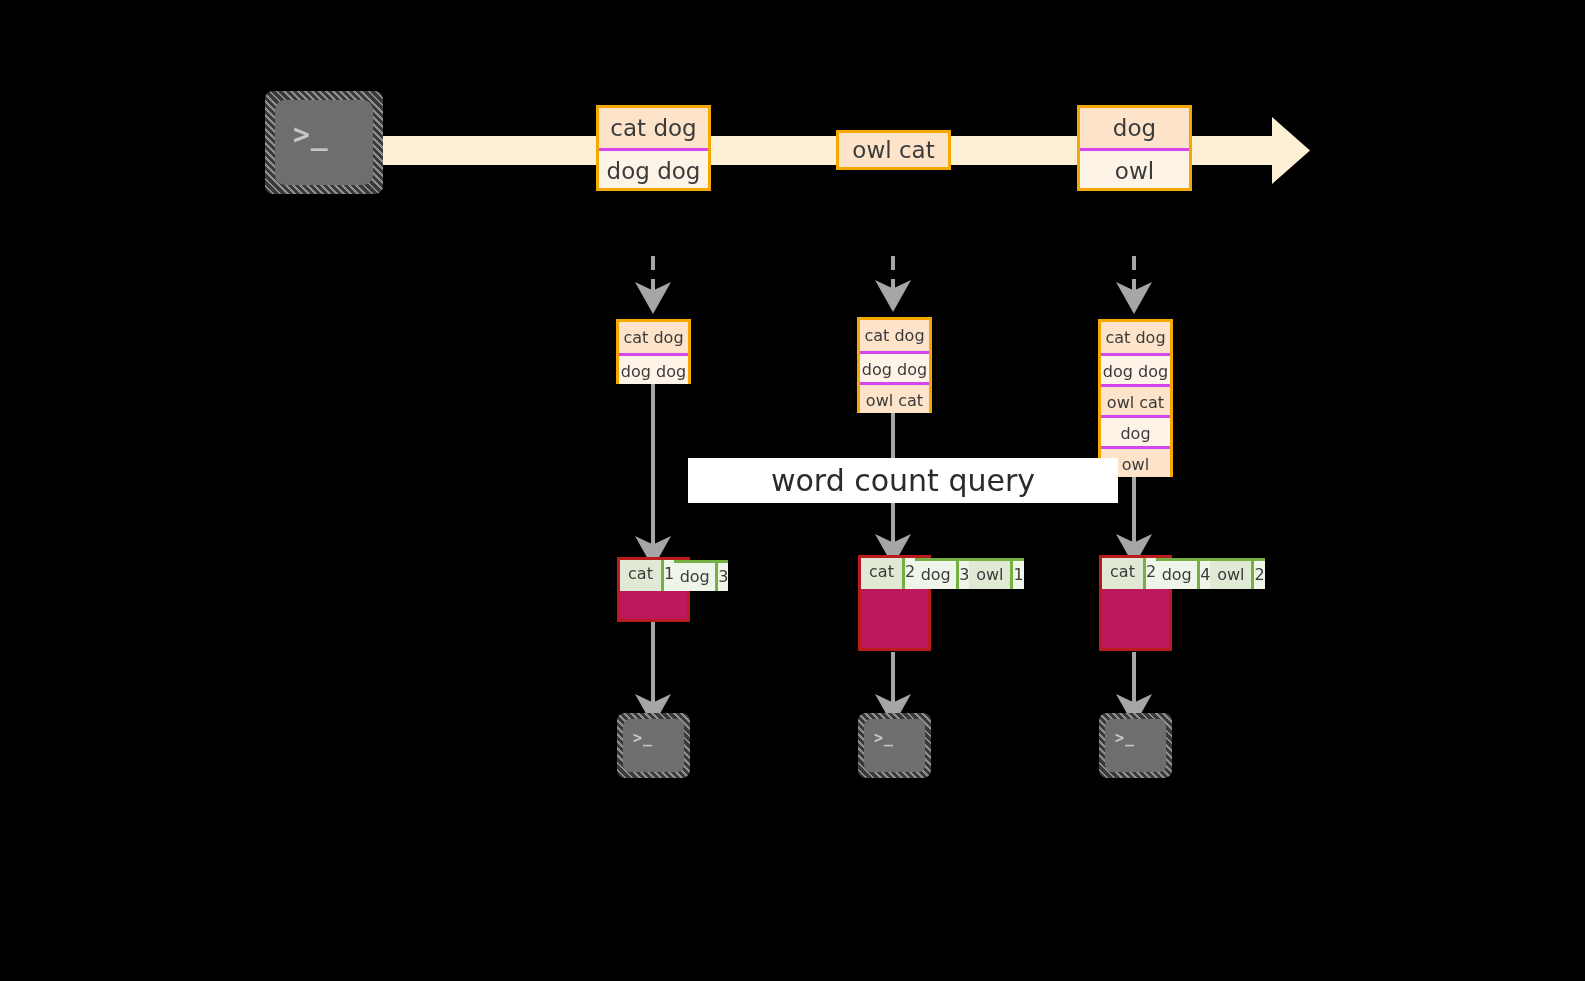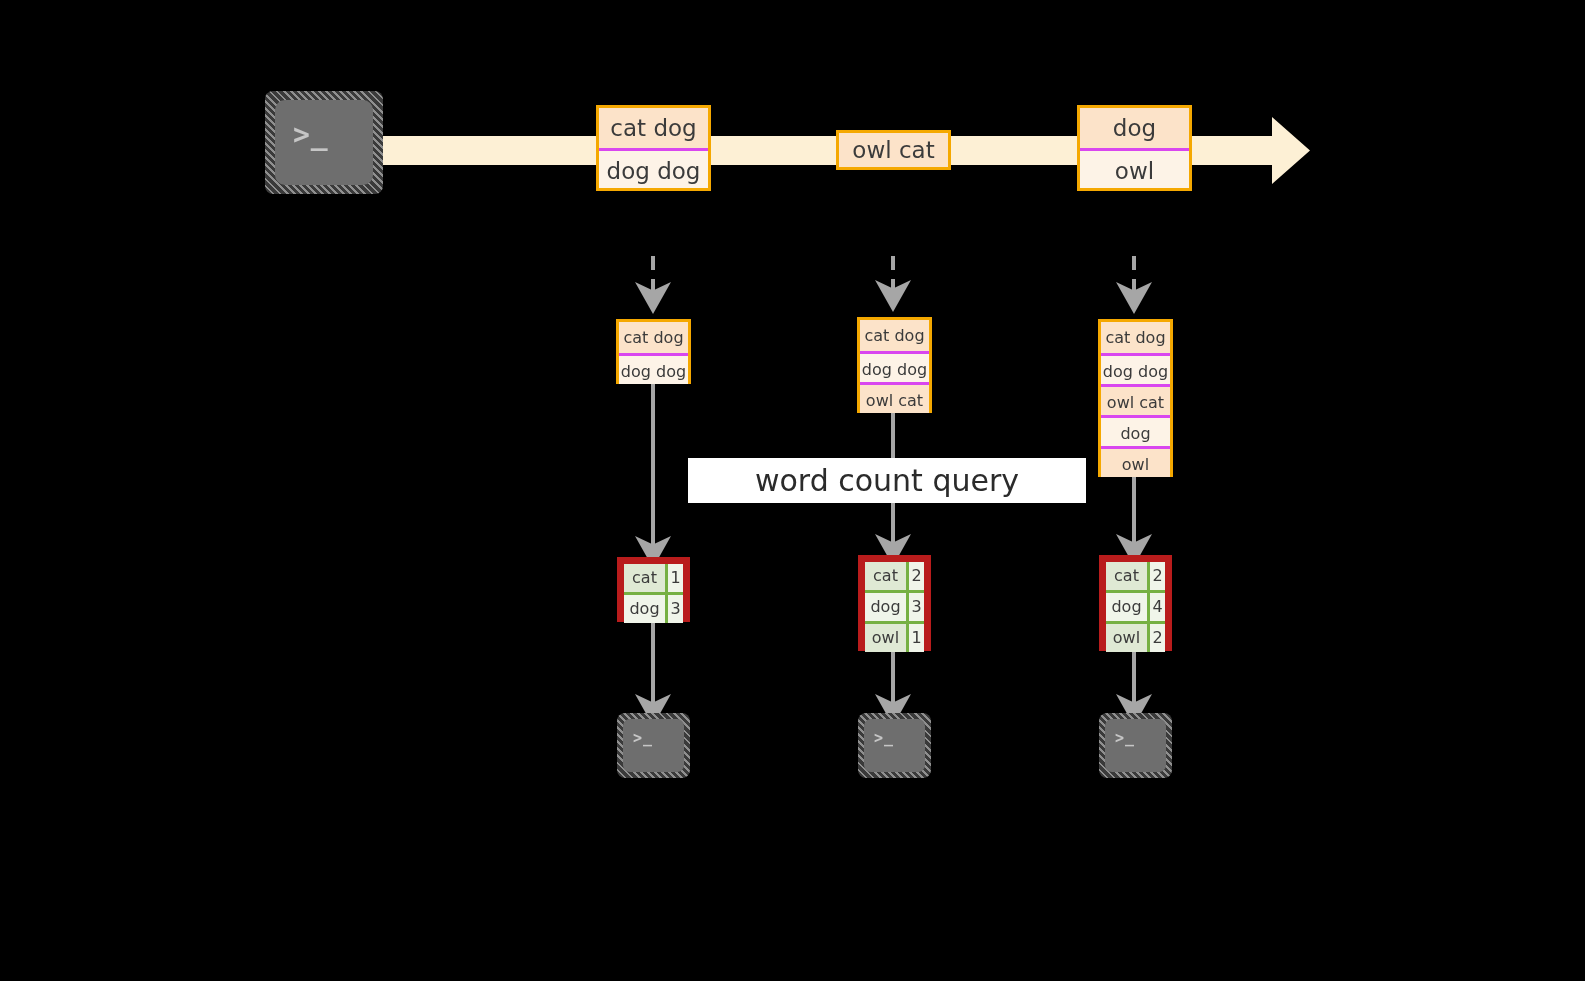--- a/index.html
+++ b/index.html
@@ -61,25 +61,25 @@
     line-height: 31px;
     text-align: center;
     font-size: 16px;
     color: #3b3b3b;
     white-space: nowrap;
   }
 
   
   .result-table {
     position: absolute;
-    border: 7px solid #b91c1c;
-    box-sizing: border-box;
-    background: #404040;
+    border: 3px solid #b91c1c;
+    box-sizing: border-box;
+    background: #be185d;
     display: flex;
-    flex-direction: column;
+    flex-direction: row;
   }
   .result-row {
     display: flex;
     height: 31px;
     box-sizing: border-box;
   }
   .result-row + .result-row { border-top: 3px solid #76b043; }
   .rc-word {
     flex: 0 0 auto;
     box-sizing: border-box;
@@ -211,21 +211,21 @@
   </div>
 
   <div class="batch-box" style="left:1098px; top:319px; width:75px; height:158px;">
     <div class="batch-cell fill-dark">cat dog</div>
     <div class="batch-cell fill-light cell-sep">dog dog</div>
     <div class="batch-cell fill-dark cell-sep">owl cat</div>
     <div class="batch-cell fill-light cell-sep">dog</div>
     <div class="batch-cell fill-dark cell-sep">owl</div>
   </div>
 
-  <div class="query-label" style="left:688px; top:458px; width:398px; height:45px;">
+  <div class="query-label" style="left:688px; top:458px; width:430px; height:45px;">
     <span>word count query</span>
   </div>
 
   <div class="result-table" style="left:617px; top:557px; width:73px; height:65px;">
     <div class="result-row">
       <div class="rc-word g-dark" style="width:44px;">cat</div>
       <div class="rc-count g-light">1</div>
     </div>
     <div class="result-row">
       <div class="rc-word g-light" style="width:44px;">dog</div>

